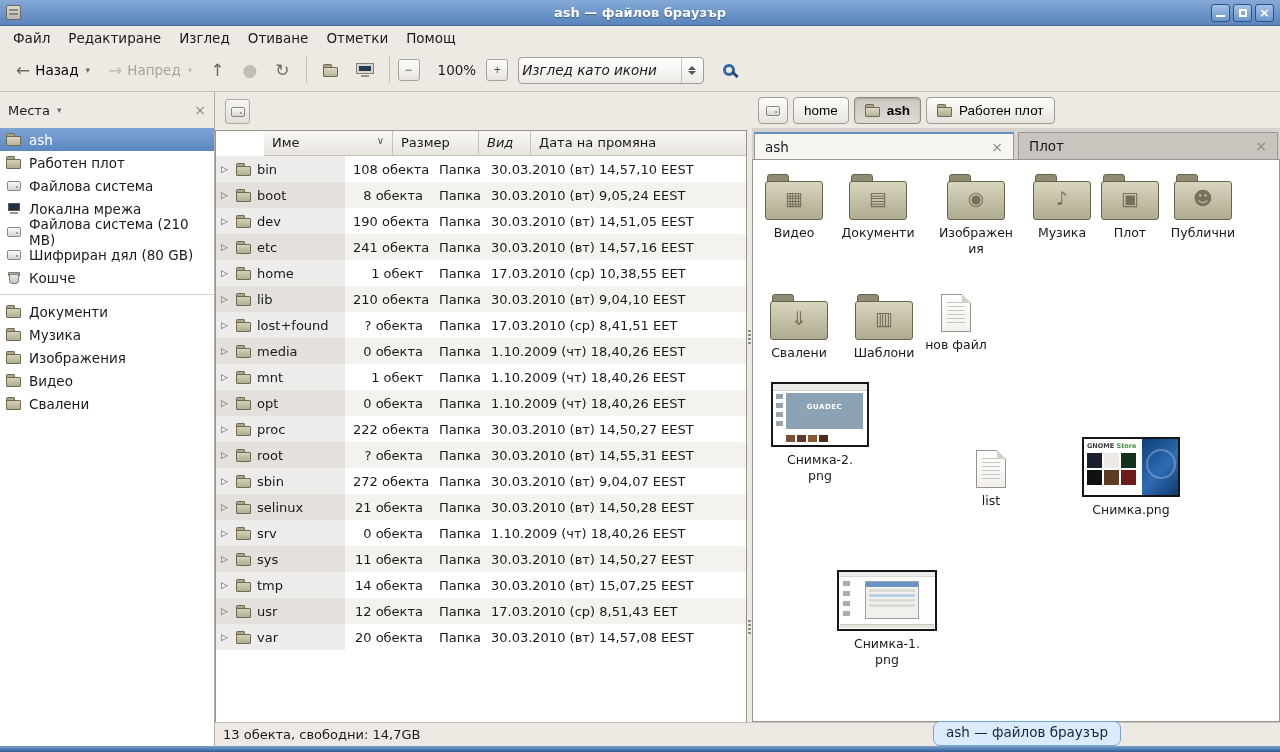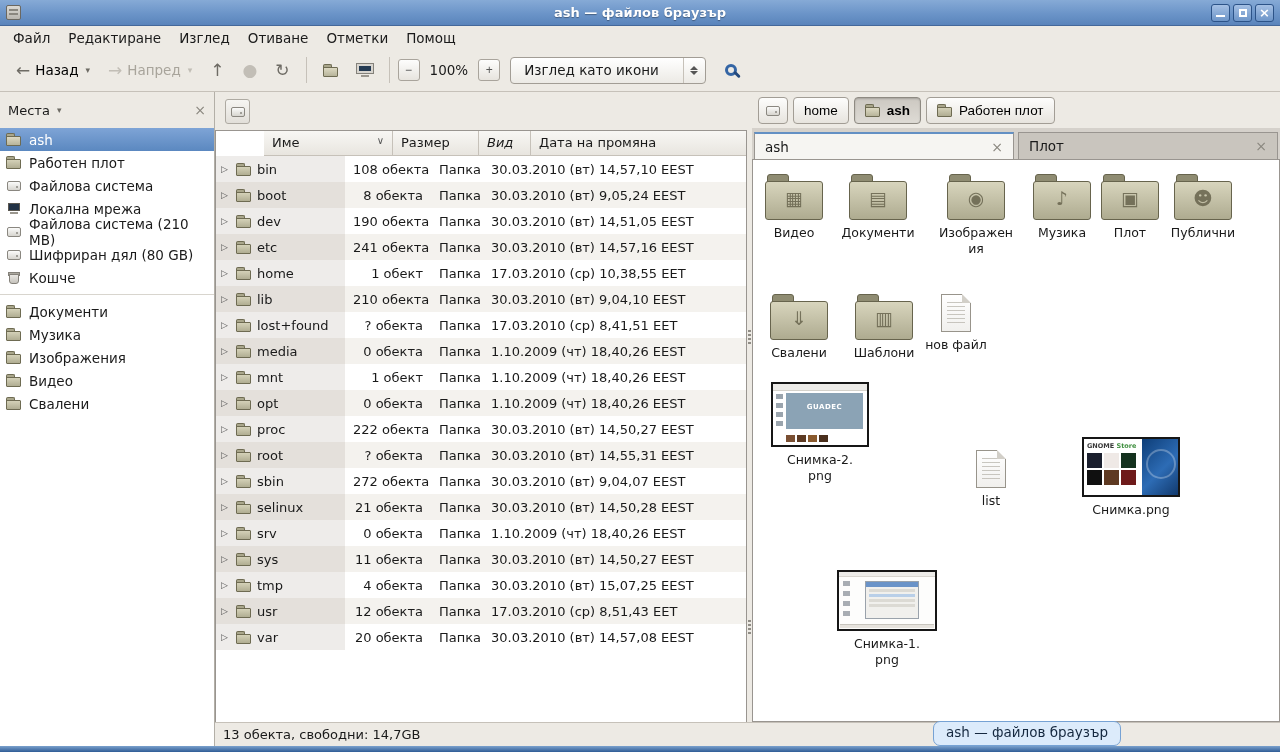--- a/index.html
+++ b/index.html
@@ -25,22 +25,22 @@
   
   .toolbar { height:43px; display:flex; align-items:center; padding:0 8px; gap:2px; background:#EDEAE4; border-bottom:1px solid #c6c1b9; }
   .tbtn { display:inline-flex; align-items:center; gap:5px; padding:4px 7px; border:1px solid transparent; border-radius:3px; background:transparent; font-size:13.5px; font-family:inherit; }
   .tbtn.disabled { color:#a8a49b; }
   .nav { font-size:17px; line-height:1; color:#6e6b64; }
   .tbtn.disabled .nav { color:#c2beb6; }
   .dd { font-size:9px; color:#6e6b64; margin-left:2px; }
   .tbtn.disabled .dd { color:#c2beb6; }
   .tsep { width:1px; height:26px; background:#c6c1b9; margin:0 6px; }
   .zbtn { width:22px; height:22px; border:1px solid #a9a49c; border-radius:3px; background:linear-gradient(#fdfdfc,#e7e4de); font-size:12px; color:#555; display:flex; align-items:center; justify-content:center; }
-  .zoom-label { padding:0 8px; font-size:13.5px; }
-  .combo { margin-left:8px; height:27px; display:flex; align-items:center; gap:24px; border:1px solid #a29d95; border-radius:4px; background:linear-gradient(#ffffff,#eceae5); padding:0 7px 0 13px; font-size:13.5px; }
+  .zoom-label { padding:0 8px; font-size:13.5px;margin-left:8px; }
+  .combo { margin-left:8px; height:27px; display:flex; align-items:center; gap:24px; border:1px solid #a29d95; border-radius:4px; background:linear-gradient(#ffffff,#eceae5); padding:0 7px 0 3px; font-size:13.5px;font-style:italic; }
   .combo .spin { border-left:1px solid #c6c1b9; padding-left:6px; display:flex; flex-direction:column; gap:1px; height:100%; justify-content:center; }
   .combo .spin i { width:0; height:0; border-left:4px solid transparent; border-right:4px solid transparent; display:block; }
   .spin .up { border-bottom:4px solid #555; }
   .spin .dn { border-top:4px solid #555; }
   .magnifier { width:12px; height:12px; border:3px solid #3465a4; border-radius:50%; position:relative; }
   .magnifier::after { content:""; position:absolute; width:8px; height:3px; background:#24497c; right:-7px; bottom:-3px; transform:rotate(45deg); border-radius:2px; }
   .search-btn { margin-left:10px; padding:6px; }
 
   
   .mi { display:inline-block; position:relative; width:16px; height:13px; flex:none; }
@@ -452,21 +452,21 @@
                   <span class="cell c-size">11 обекта</span>
                   <span class="cell c-type">Папка</span>
                   <span class="cell c-date">30.03.2010 (вт) 14,50,27 EEST</span>
                 </div>
                 <div class="lv-row">
                   <span class="c-name">
                     <span class="expander">▷</span>
                     <span class="mi mi-folder"></span>
                     <span>tmp</span>
                   </span>
-                  <span class="cell c-size">4 обекта</span>
+                  <span class="cell c-size">14 обекта</span>
                   <span class="cell c-type">Папка</span>
                   <span class="cell c-date">30.03.2010 (вт) 15,07,25 EEST</span>
                 </div>
                 <div class="lv-row odd">
                   <span class="c-name">
                     <span class="expander">▷</span>
                     <span class="mi mi-folder"></span>
                     <span>usr</span>
                   </span>
                   <span class="cell c-size">12 обекта</span>

